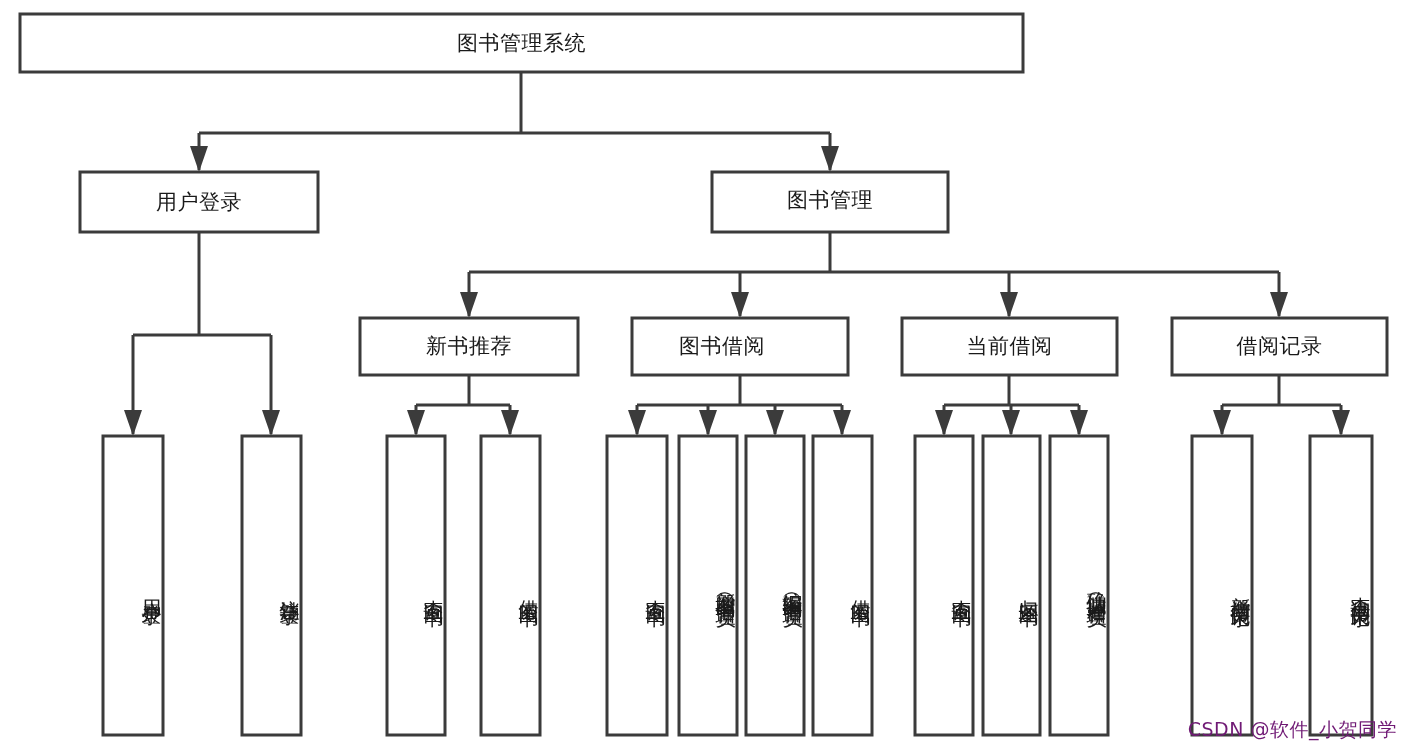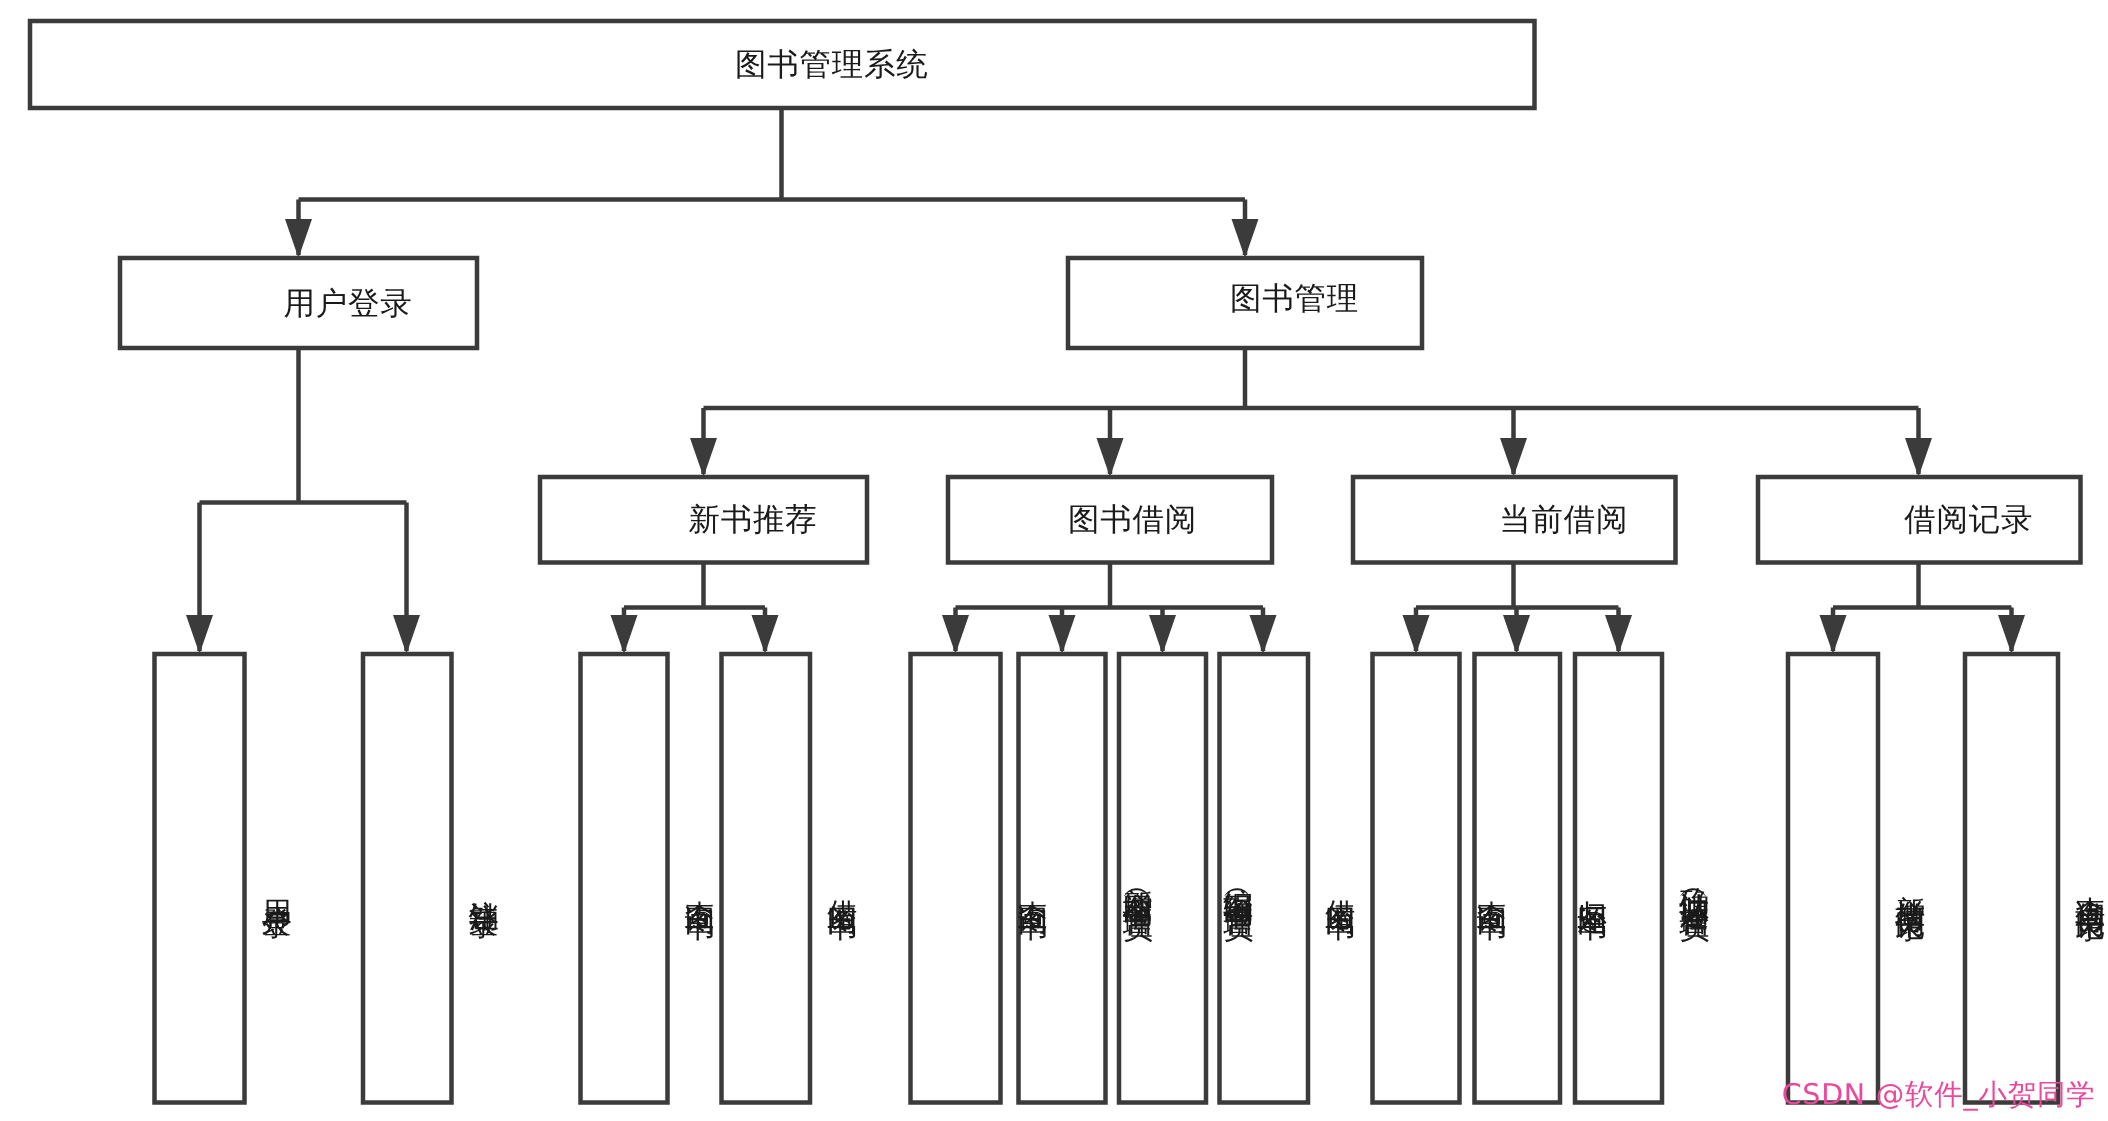--- a/index.html
+++ b/index.html
@@ -43,41 +43,40 @@
     position: absolute;
     display: flex;
     align-items: center;
     justify-content: center;
     color: #1a1a1a;
     font-size: 21px;
     line-height: 1.18;
     letter-spacing: 0.5px;
     white-space: nowrap;
     pointer-events: none;
-    margin-left: 33px;
   }
   .node-label.vertical {
     writing-mode: vertical-rl;
     text-orientation: upright;
     font-size: 20px;
     letter-spacing: 2.5px;
     align-items: flex-start;
     justify-content: center;
     padding-top: 6px;
     box-sizing: border-box;
   }
   .node-label.vertical.tall {
     padding-top: 4px;
   }
   .watermark {
     position: absolute;
     right: 8px;
     bottom: 4px;
     font-size: 19px;
-    color: #ec4899;
+    color: #701a75;
     letter-spacing: 0.5px;
     white-space: nowrap;
     user-select: none;
   }
 </style>
 </head>
 <body>
 
 <div id="diagram-root">
 

